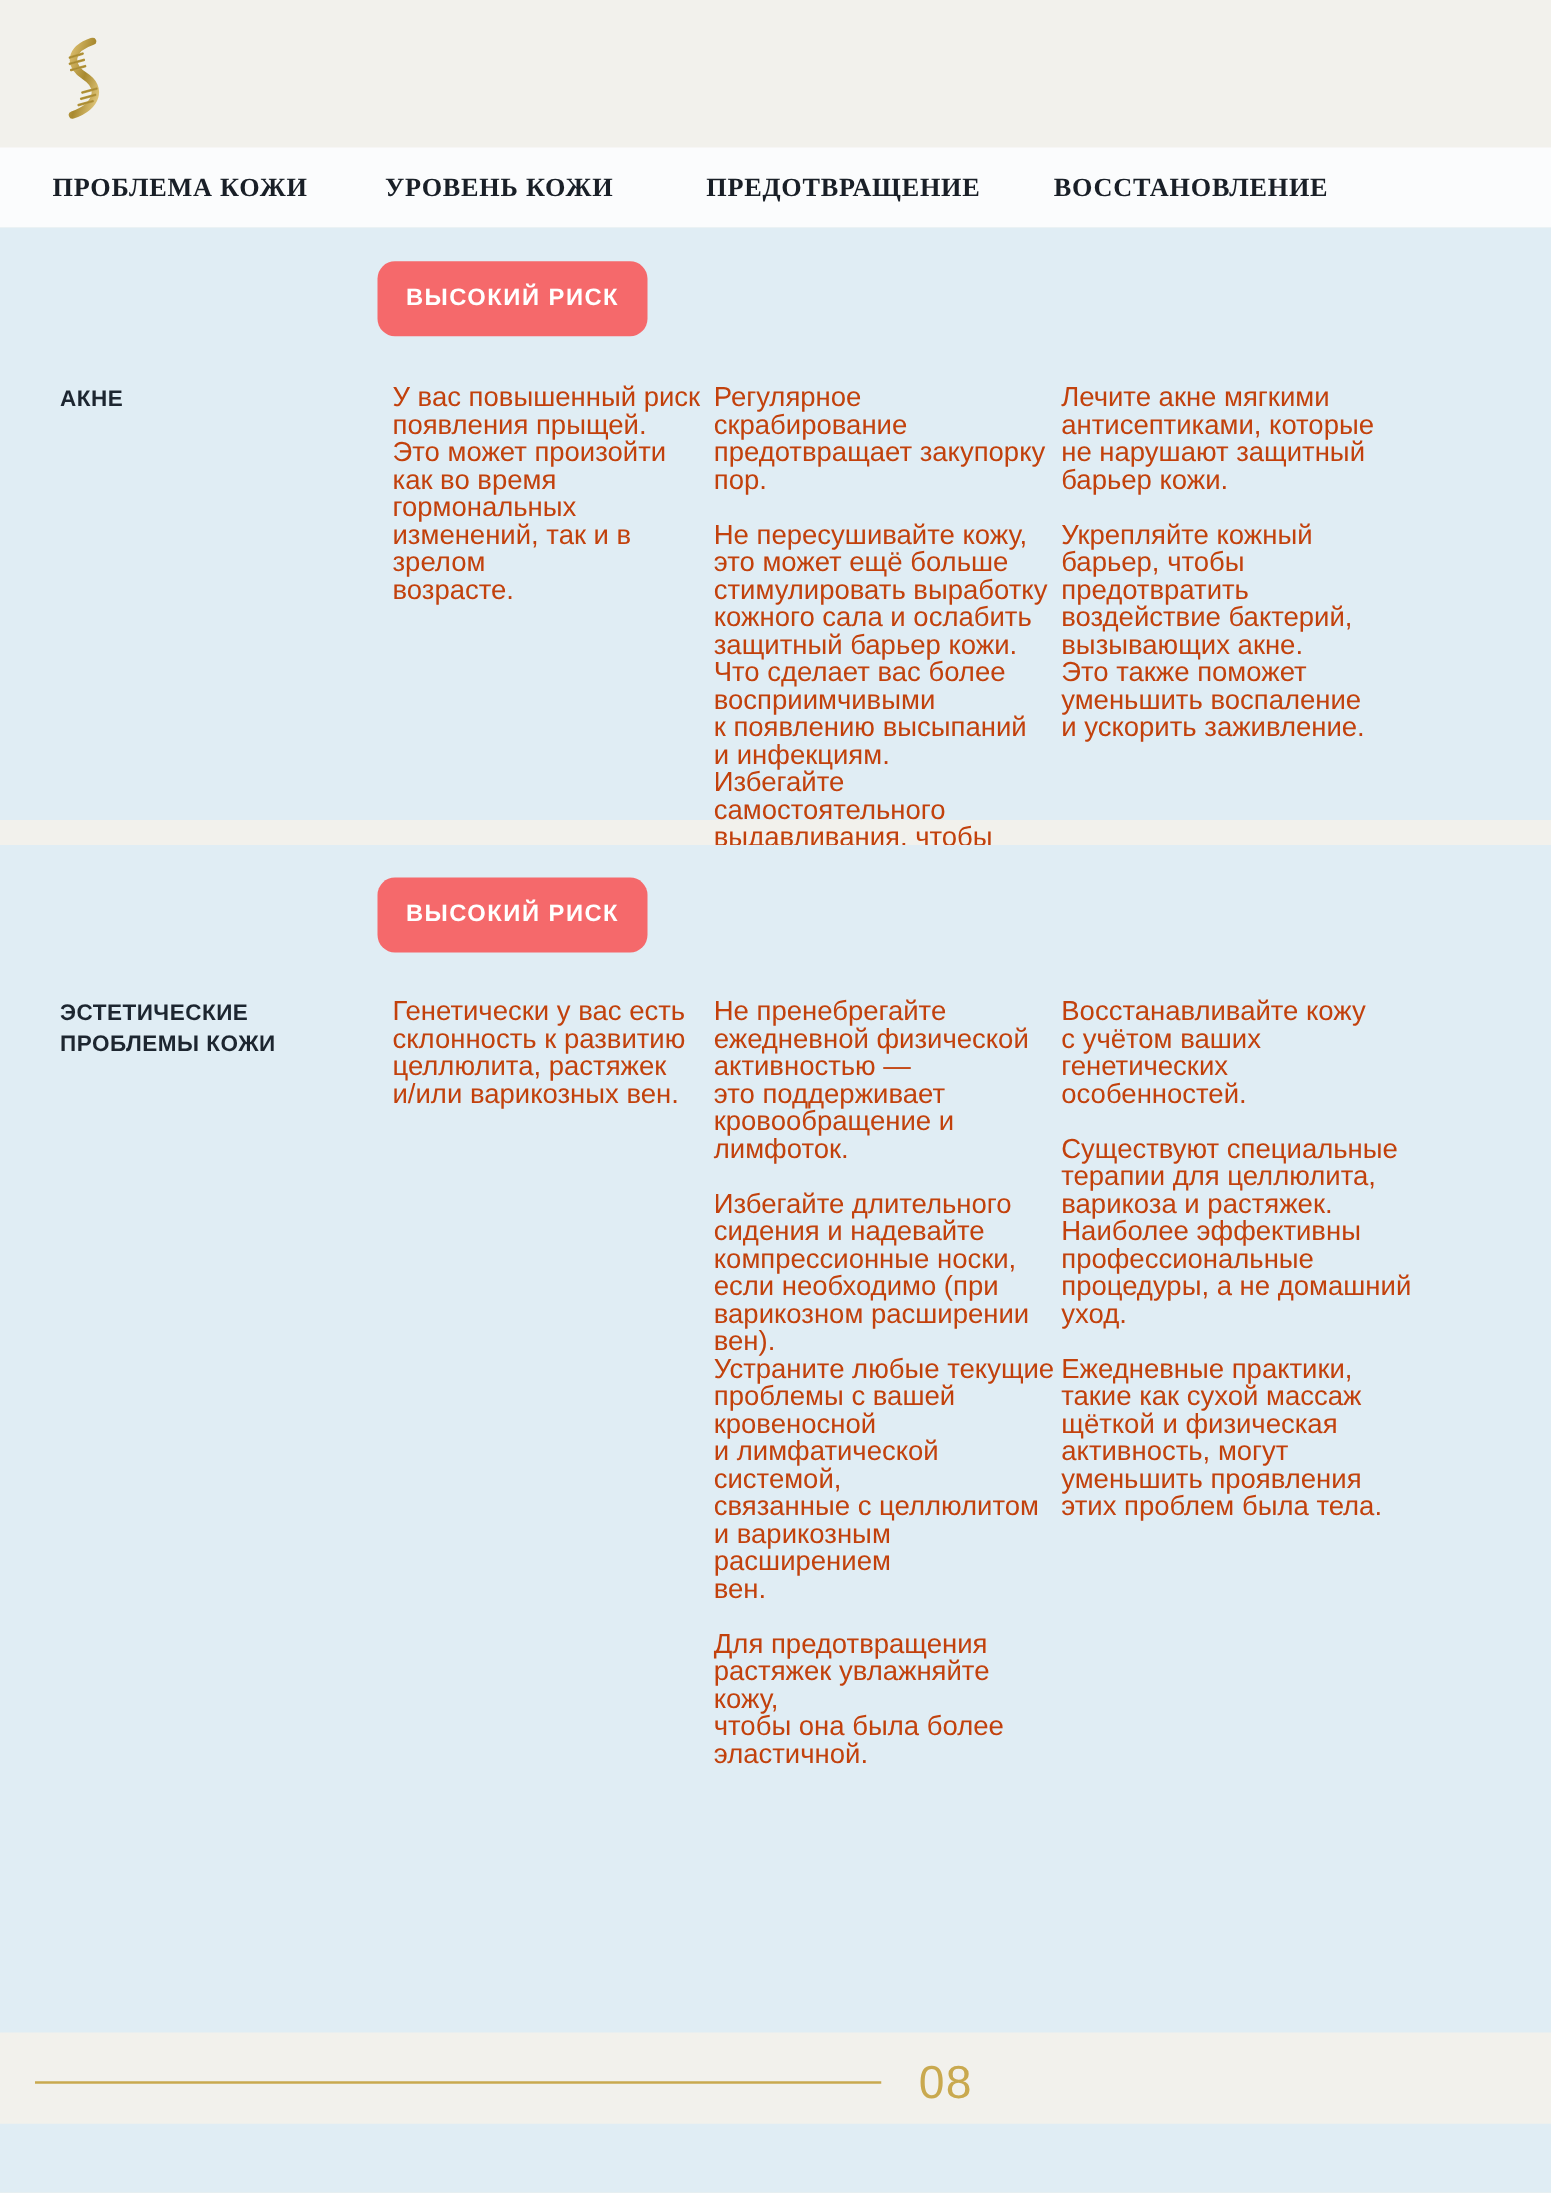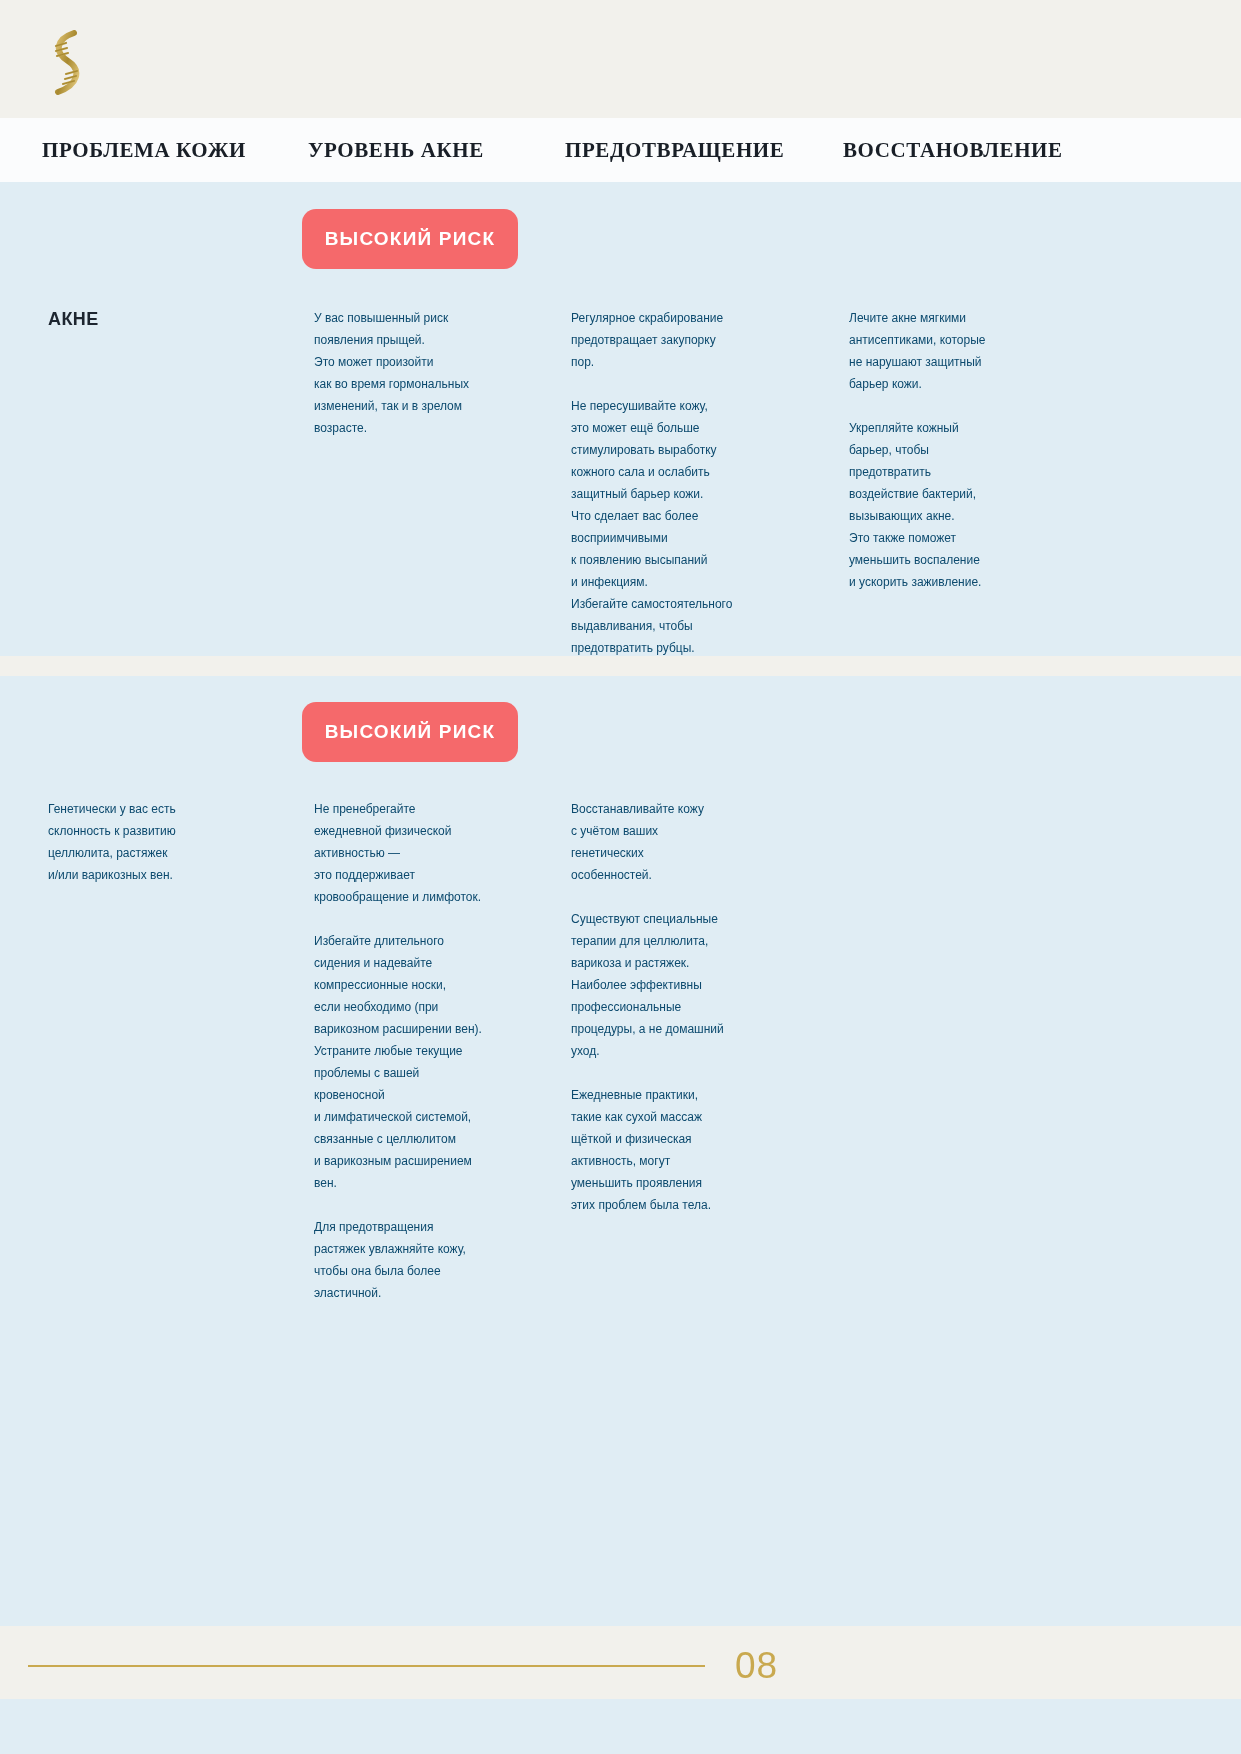--- a/index.html
+++ b/index.html
@@ -52,21 +52,21 @@
     display:grid;grid-template-columns:266px 257px 278px 1fr;
     padding-left:48px;box-sizing:border-box;
   }
   .section-1 .row{top:125px;}
   .section-2 .row{top:122px;}
 
   .cell-title{
     font-weight:bold;font-size:18px;line-height:25px;color:#1d2630;
     letter-spacing:0.4px;white-space:pre-line;
   }
-  .cell-text{font-size:12px;line-height:22px;color:#0c4a6e;}
+  .cell-text{font-size:22px;line-height:22px;color:#c2410c;}
   .pre{white-space:pre-line;}
   .cell-text p{margin:0 0 22px 0;white-space:pre-line;}
   .cell-text p:last-child{margin-bottom:0;}
 
   
   .footer{
     position:absolute;top:1636px;left:0;width:1241px;height:60px;
     display:flex;align-items:center;
   }
   .footer-line{margin-left:28px;width:677px;height:2px;background:#c9a94f;}
@@ -101,21 +101,21 @@
         <line x1="13" y1="26" x2="24" y2="23"></line>
         <line x1="22" y1="44" x2="33" y2="41"></line>
         <line x1="21" y1="49" x2="32" y2="46"></line>
         <line x1="19" y1="54" x2="30" y2="51"></line>
       </g>
     </svg>
   </div>
 
   <div class="header-band">
     <div class="header-cell">ПРОБЛЕМА КОЖИ</div>
-    <div class="header-cell">УРОВЕНЬ АКНЕ</div>
+    <div class="header-cell">УРОВЕНЬ КОЖИ</div>
     <div class="header-cell">ПРЕДОТВРАЩЕНИЕ</div>
     <div class="header-cell">ВОССТАНОВЛЕНИЕ</div>
   </div>
 
   <div class="section section-1">
     <div class="badge">ВЫСОКИЙ РИСК</div>
     <div class="row">
       <div class="cell-title">АКНЕ</div>
       <div class="cell-text pre">У вас повышенный риск
 появления прыщей.
@@ -153,20 +153,22 @@
 Это также поможет
 уменьшить воспаление
 и ускорить заживление.</p>
       </div>
     </div>
   </div>
 
   <div class="section section-2">
     <div class="badge">ВЫСОКИЙ РИСК</div>
     <div class="row">
+      <div class="cell-title">ЭСТЕТИЧЕСКИЕ
+ПРОБЛЕМЫ КОЖИ</div>
       <div class="cell-text pre">Генетически у вас есть
 склонность к развитию
 целлюлита, растяжек
 и/или варикозных вен.</div>
       <div class="cell-text">
         <p>Не пренебрегайте
 ежедневной физической
 активностью —
 это поддерживает
 кровообращение и лимфоток.</p>

